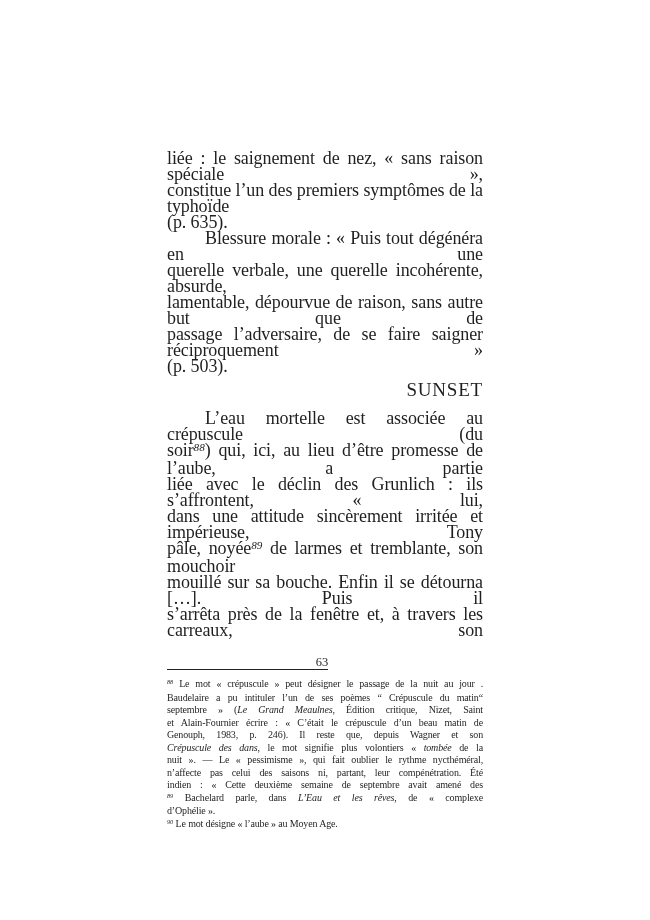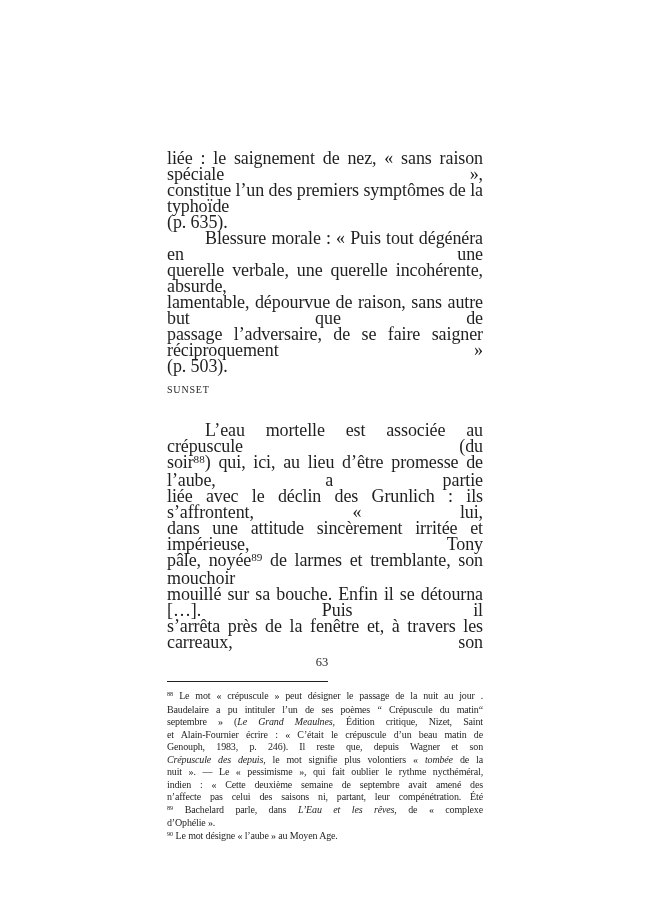--- a/index.html
+++ b/index.html
@@ -6,25 +6,25 @@
   .page {
     position:relative; width:650px; height:920px; background:#ffffff;
     font-family:"Liberation Serif","DejaVu Serif",serif; color:#1f1f1f;
     overflow:hidden;
   }
   .text-col { position:absolute; left:167px; top:150px; width:316px; }
   .line { font-size:18px; line-height:16px; letter-spacing:-0.1px; white-space:normal; }
   .fn-line { font-size:10px; line-height:12.5px; letter-spacing:-0.15px; }
   .jl { text-align:justify; text-align-last:justify; }
   .ind { text-indent:38px; }
-  .heading { font-size:10px; line-height:16px; margin-top:8px; letter-spacing:0.8px; }
-  .group-sunset { margin-top:24px; }
+  .heading { font-size:19px; line-height:16px; margin-top:8px; letter-spacing:0.8px;text-align:right; }
+  .group-sunset { margin-top:12px; }
   .fnsep { margin-top:31px; width:161px; height:0; border-top:1px solid #222222; }
   .fn-block { margin-top:8px; }
-  .sup { font-size:0.62em; position:relative; top:-0.45em; letter-spacing:0; }
+  .sup { font-size:0.62em; position:relative; top:-0.45em; letter-spacing:0;font-style:italic; }
   .it { font-style:italic; }
   .pagenum {
     position:absolute; top:654px; left:164px; width:316px;
     text-align:center; font-size:12.5px; line-height:16px; color:#1f1f1f;
   }
 </style>
 </head>
 <body>
 
 <div class="page">
@@ -56,24 +56,24 @@
         </div>
       </div>
     <div class="fnsep"></div>
     <div id="footnotes" class="fn-block">
         <div>
           <div class="line fn-line jl"><span class="sup">88</span> Le mot « crépuscule » peut désigner le passage de la nuit au jour .</div>
           <div class="line fn-line jl">Baudelaire a pu intituler l’un de ses poèmes “ Crépuscule du matin“</div>
           <div class="line fn-line jl">septembre » (<span class="it">Le Grand Meaulnes</span>, Édition critique, Nizet, Saint</div>
           <div class="line fn-line jl">et Alain-Fournier écrire : « C’était le crépuscule d’un beau matin de</div>
           <div class="line fn-line jl">Genouph, 1983, p. 246). Il reste que, depuis Wagner et son</div>
-          <div class="line fn-line jl"><span class="it">Crépuscule des depuis</span>, le mot signifie plus volontiers « <span class="it">tombée</span> de la</div>
+          <div class="line fn-line jl"><span class="it">Crépuscule des dans</span>, le mot signifie plus volontiers « <span class="it">tombée</span> de la</div>
           <div class="line fn-line jl">nuit ». — Le « pessimisme », qui fait oublier le rythme nycthéméral,</div>
+          <div class="line fn-line jl">n’affecte pas celui des saisons ni, partant, leur compénétration. Été</div>
           <div class="line fn-line jl">indien : « Cette deuxième semaine de septembre avait amené des</div>
-          <div class="line fn-line jl">n’affecte pas celui des saisons ni, partant, leur compénétration. Été</div>
         </div>
         <div>
           <div class="line fn-line jl"><span class="sup">89</span> Bachelard parle, dans <span class="it">L’Eau et les rêves</span>, de « complexe</div>
           <div class="line fn-line">d’Ophélie ».</div>
         </div>
         <div>
           <div class="line fn-line"><span class="sup">90</span> Le mot désigne « l’aube » au Moyen Age.</div>
         </div>
       </div>
   </div>

